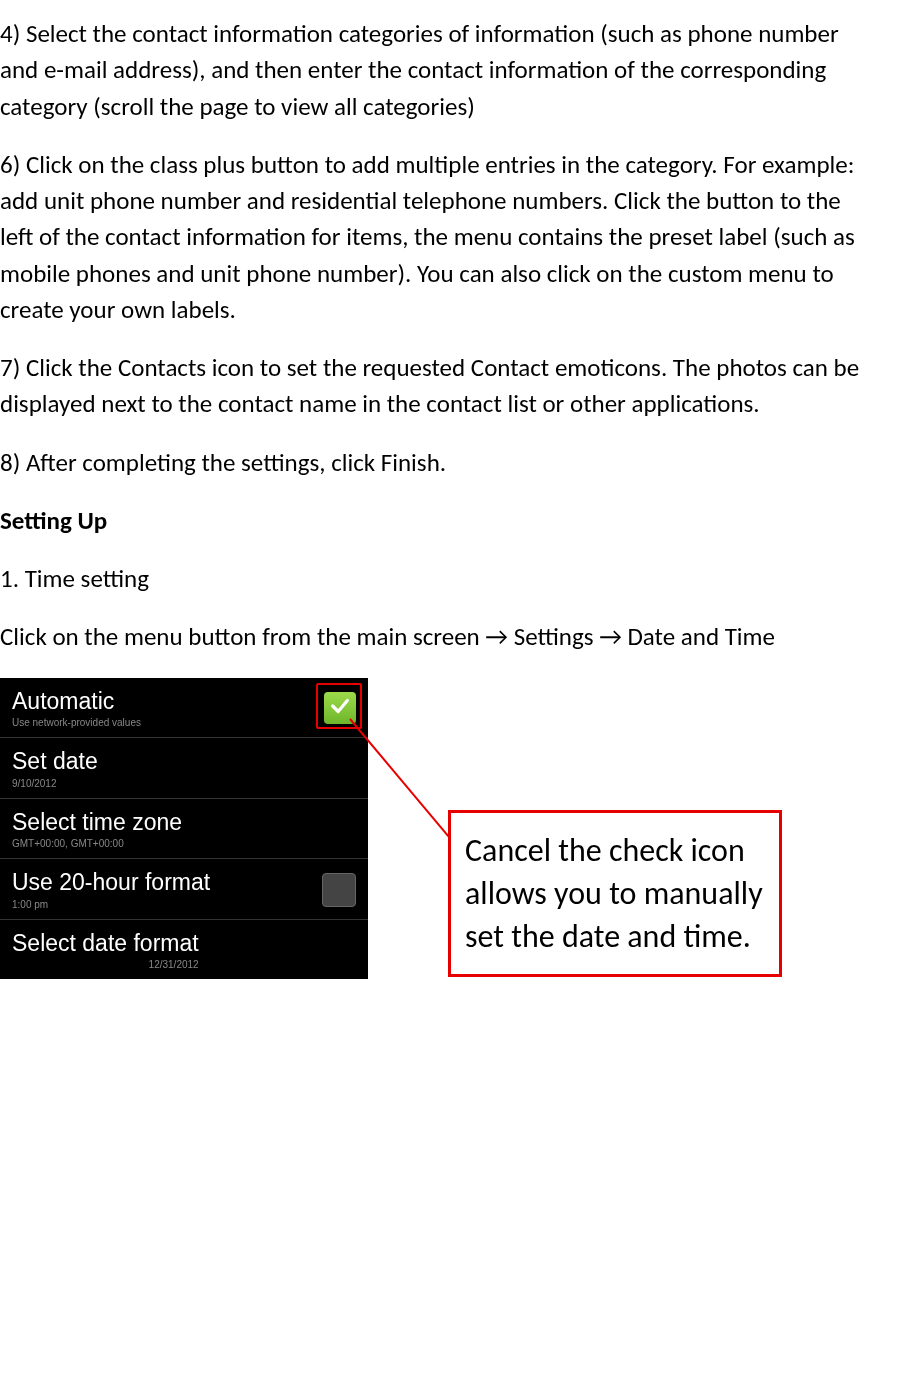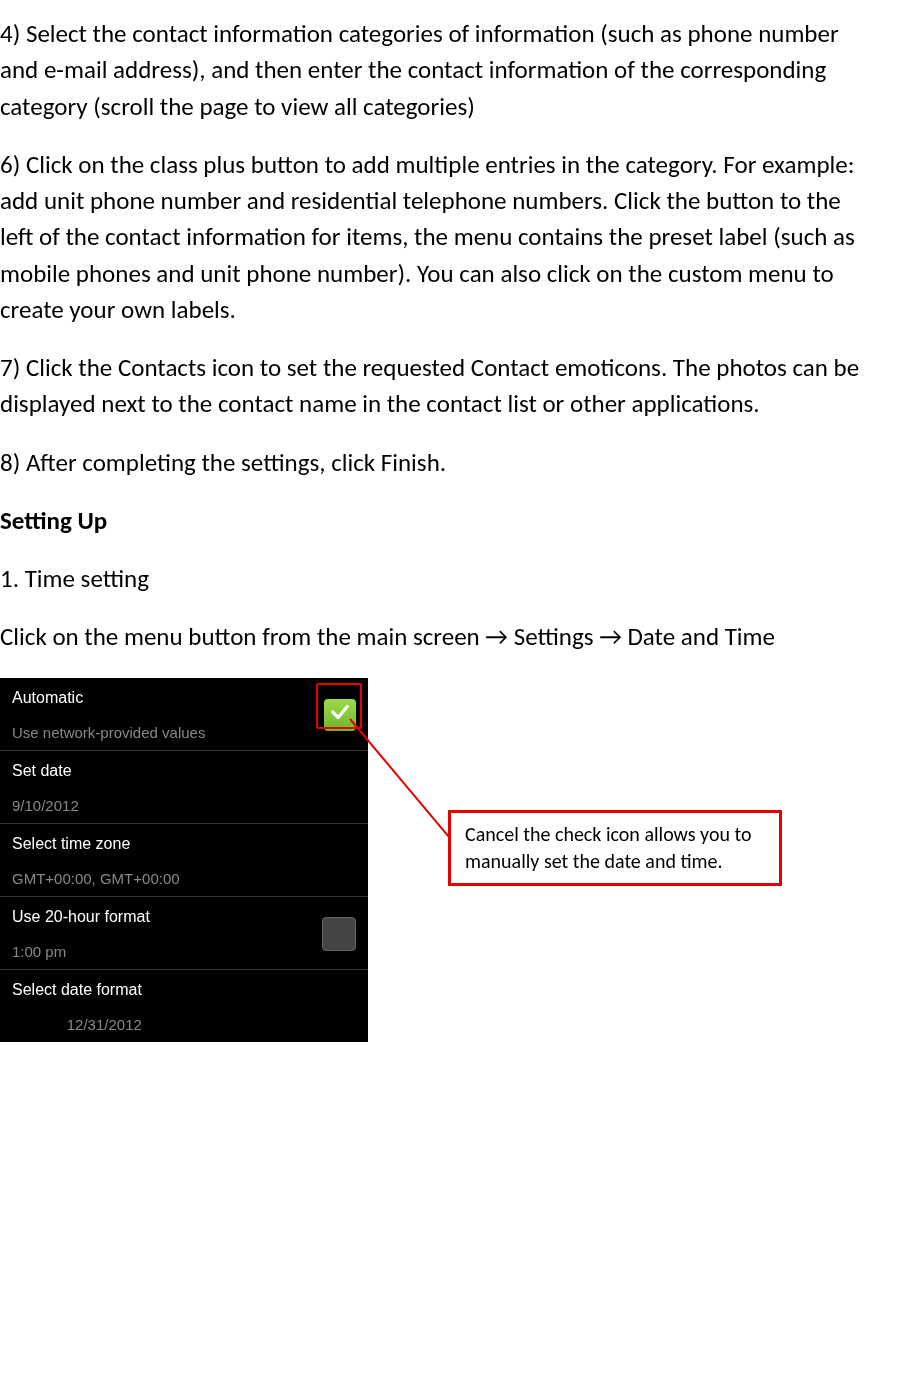--- a/index.html
+++ b/index.html
@@ -44,32 +44,32 @@
     }
     .phone-row:last-child {
       border-bottom: none;
       text-align: right;
     }
     .phone-row .text {
       display: flex;
       flex-direction: column;
     }
     .phone-row .title {
-      font-size: 16px;
+      font-size: 23px;
     }
     .phone-row .title.white {
       color: #fff;
     }
     .phone-row .title.grey {
       color: #ffffff;
     }
     .phone-row .sub {
-      font-size: 15px;
+      font-size: 10px;
       color: #888;
-      margin-top: 17px;
+      margin-top: 2px;
     }
     .checkbox {
       width: 32px;
       height: 32px;
       border-radius: 4px;
       display: flex;
       align-items: center;
       justify-content: center;
       flex-shrink: 0;
     }
@@ -80,22 +80,22 @@
       background: #444;
       border: 1px solid #666;
     }
     .checkbox svg {
       width: 22px;
       height: 22px;
     }
     .callout-box {
       position: absolute;
       border: 3px solid #e60000;
-      padding: 8px 14px;
-      font-size: 20px;
+      padding: 16px 14px;
+      font-size: 32px;
       line-height: 1.35;
       background: #fff;
     }
     .callout-line {
       position: absolute;
       background: #e60000;
       height: 2px;
       transform-origin: left center;
     }
     .page-number {

